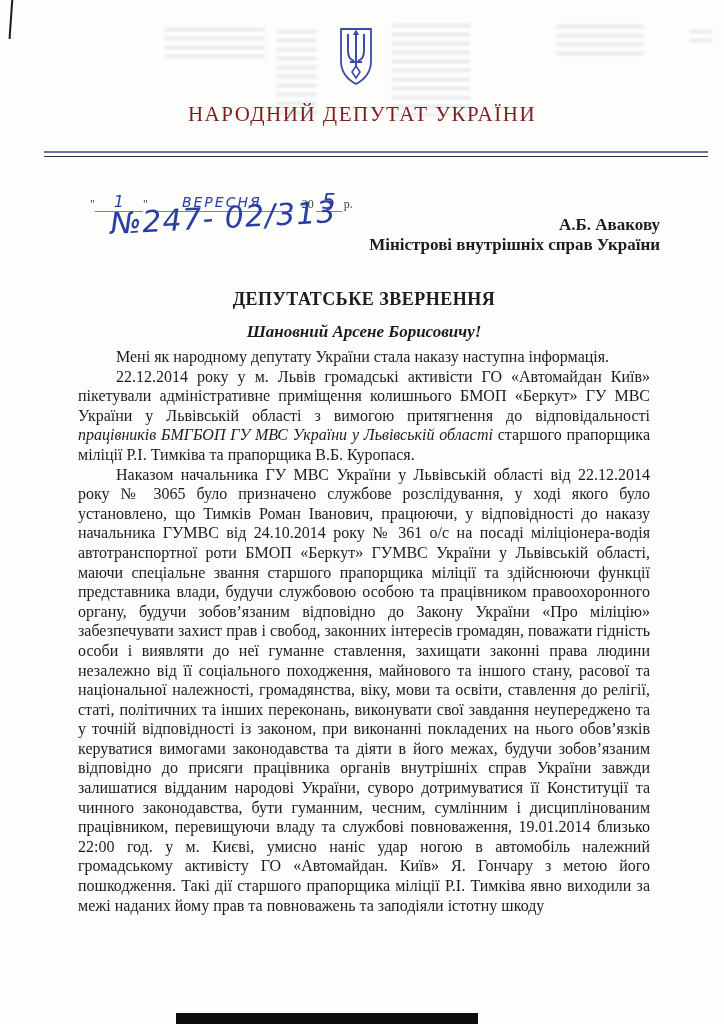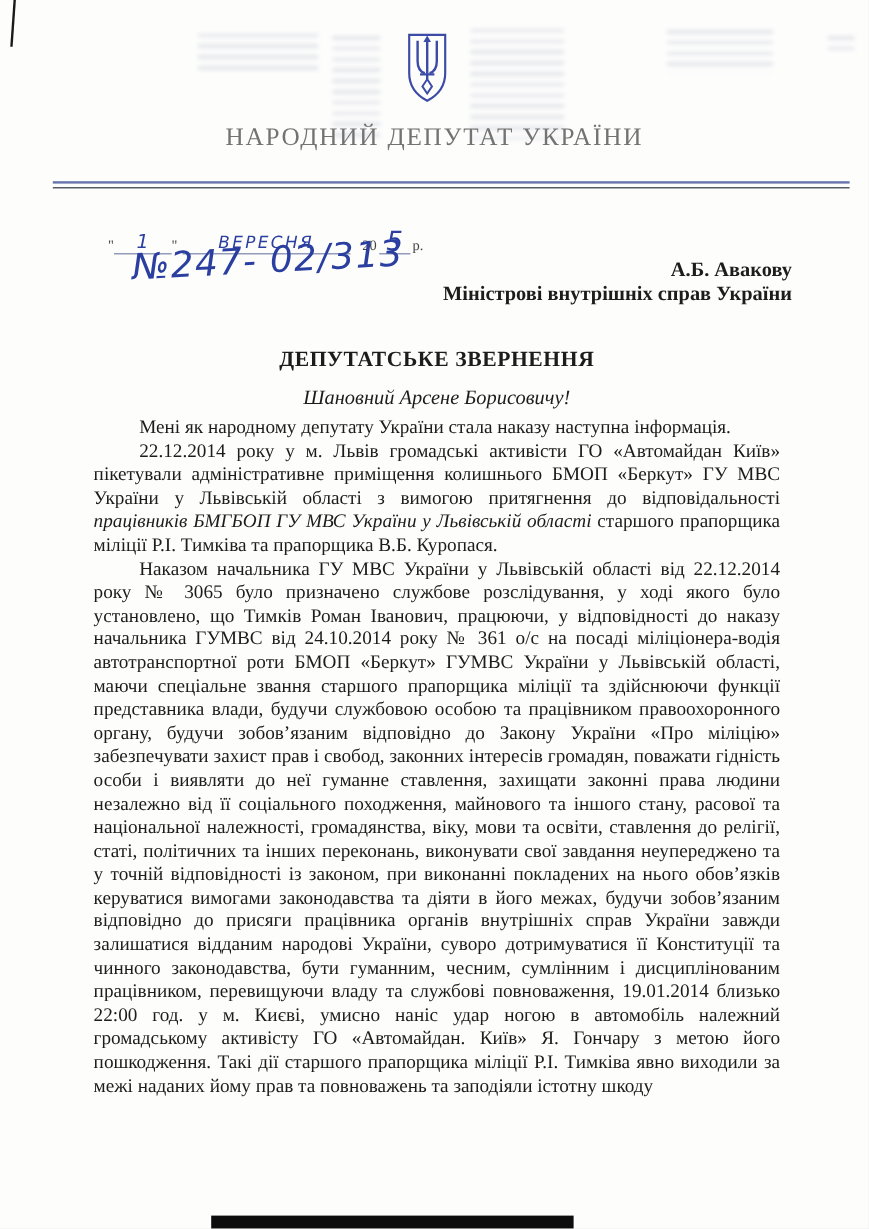--- a/index.html
+++ b/index.html
@@ -10,21 +10,21 @@
   }
   
   .scratch{position:absolute;left:10px;top:-3px;width:2px;height:42px;background:#1a1a1a;transform:rotate(4deg);}
   .ghost{position:absolute;opacity:.20;filter:blur(1.6px);
     background:repeating-linear-gradient(180deg,#7d8materials 0,#7d86a0 0 3px,transparent 3px 9px);}
   .ghost{background:repeating-linear-gradient(180deg,#7d86a0 0 3px,transparent 3px 9px);}
   
   .emblem{position:absolute;left:338px;top:26px;}
   .org-title{
     position:absolute;left:45px;top:102px;width:634px;text-align:center;
-    color:#737373;font-size:21px;letter-spacing:1.5px;font-weight:normal;
+    color:#7f1d1d;font-size:21px;letter-spacing:1.5px;font-weight:normal;
   }
   .double-rule{
     position:absolute;left:44px;top:151px;width:664px;height:3px;
     border-top:2px solid #6874ae;border-bottom:1px solid #30343f;
   }
   
   .dateline{
     position:absolute;left:90px;top:181px;display:flex;align-items:flex-end;
     font-size:12px;color:#444;
   }
@@ -47,21 +47,21 @@
     position:absolute;right:64px;top:215px;text-align:right;
     font-weight:bold;font-size:17px;line-height:20px;
   }
   
   .doc-title{
     position:absolute;left:78px;top:289px;width:572px;text-align:center;
     font-weight:bold;font-size:18px;letter-spacing:.5px;
   }
   .salutation{
     position:absolute;left:78px;top:322px;width:572px;text-align:center;
-    font-weight:normal;font-style:italic;font-size:17px;
+    font-weight:bold;font-style:italic;font-size:17px;
   }
   
   .body-text{
     position:absolute;left:78px;top:347px;width:572px;
     font-size:16px;line-height:19.6px;text-align:justify;
   }
   .body-text p{margin:0;text-indent:38px;}
   .italic-span{font-style:italic;}
   
   .redaction{position:absolute;left:176px;top:1013px;width:302px;height:11px;background:#0d0d0d;}

